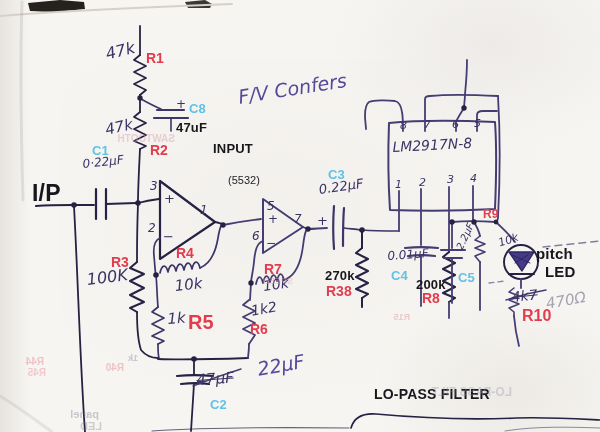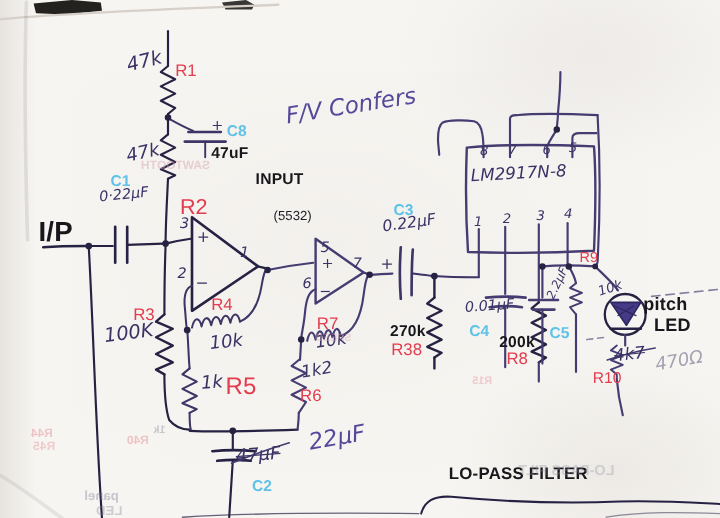--- a/index.html
+++ b/index.html
@@ -5,21 +5,21 @@
   html,body{margin:0;padding:0;background:#e9e7e3;}
   .page{position:relative;width:600px;height:432px;overflow:hidden;
         background:#f7f5f1;font-family:"Liberation Sans",sans-serif;}
   .shade{position:absolute;pointer-events:none;}
   svg{position:absolute;left:0;top:0;}
   .lbl{position:absolute;white-space:nowrap;line-height:1;transform-origin:left top;}
   .hw{font-family:"DejaVu Sans",sans-serif;font-style:italic;color:#3a3366;}
   .hw2{font-family:"DejaVu Sans",sans-serif;font-style:italic;color:#55499a;}
   .pr{font-family:"Liberation Sans",sans-serif;font-weight:700;color:#17171c;letter-spacing:.2px;}
   .prl{font-family:"Liberation Sans",sans-serif;font-weight:400;color:#1d1d24;}
-  .ref-red{font-family:"Liberation Sans",sans-serif;font-weight:400;color:#e23c4e;}
+  .ref-red{font-family:"Liberation Sans",sans-serif;font-weight:700;color:#e23c4e;}
   .ref-cyan{font-family:"Liberation Sans",sans-serif;font-weight:700;color:#5ec2e8;}
   .pencil{font-family:"DejaVu Sans",sans-serif;font-style:italic;color:#a5a2b2;}
   .ghost{font-family:"Liberation Sans",sans-serif;font-weight:700;}
   .strike{text-decoration:line-through;}
 </style>
 </head>
 <body>
 
 <div class="page">
 
@@ -164,29 +164,29 @@
 
   <div class="lbl pr" style="left:32px;top:182px;font-size:23px;">I/P</div>
   <div class="lbl pr" style="left:213px;top:142px;font-size:13px;">INPUT</div>
   <div class="lbl prl" style="left:228px;top:175px;font-size:11px;">(5532)</div>
   <div class="lbl pr" style="left:374px;top:387px;font-size:14px;">LO-PASS FILTER</div>
   <div class="lbl pr" style="left:536px;top:246px;font-size:15px;">pitch</div>
   <div class="lbl pr" style="left:545px;top:264px;font-size:15px;">LED</div>
   <div class="lbl hw2" style="left:237px;top:88px;font-size:19px;transform:rotate(-9deg);">F/V Confers</div>
 
   <div class="lbl ref-red" style="left:146px;top:51px;font-size:14px;">R1</div>
-  <div class="lbl ref-red" style="left:150px;top:143px;font-size:18px;margin-top:20px;">R2</div>
+  <div class="lbl ref-red" style="left:150px;top:143px;font-size:14px;">R2</div>
   <div class="lbl ref-red" style="left:111px;top:255px;font-size:14px;">R3</div>
   <div class="lbl ref-red" style="left:176px;top:246px;font-size:14px;">R4</div>
   <div class="lbl ref-red" style="left:188px;top:312px;font-size:20px;">R5</div>
   <div class="lbl ref-red" style="left:250px;top:322px;font-size:14px;">R6</div>
   <div class="lbl ref-red" style="left:264px;top:262px;font-size:14px;">R7</div>
   <div class="lbl ref-red" style="left:422px;top:291px;font-size:14px;">R8</div>
   <div class="lbl ref-red" style="left:483px;top:208px;font-size:12px;">R9</div>
-  <div class="lbl ref-red" style="left:494px;top:308px;font-size:13px;">R10</div>
+  <div class="lbl ref-red" style="left:522px;top:308px;font-size:16px;">R10</div>
   <div class="lbl ref-red" style="left:326px;top:284px;font-size:14px;">R38</div>
 
   <div class="lbl ref-cyan" style="left:92px;top:144px;font-size:13px;">C1</div>
   <div class="lbl ref-cyan" style="left:210px;top:398px;font-size:13px;">C2</div>
   <div class="lbl ref-cyan" style="left:328px;top:168px;font-size:13px;">C3</div>
   <div class="lbl ref-cyan" style="left:391px;top:269px;font-size:13px;">C4</div>
   <div class="lbl ref-cyan" style="left:458px;top:271px;font-size:13px;text-align:right;">C5</div>
   <div class="lbl ref-cyan" style="left:189px;top:102px;font-size:13px;">C8</div>
 
   <div class="lbl hw" style="left:104px;top:47px;font-size:16px;transform:rotate(-14deg);">47k</div>

